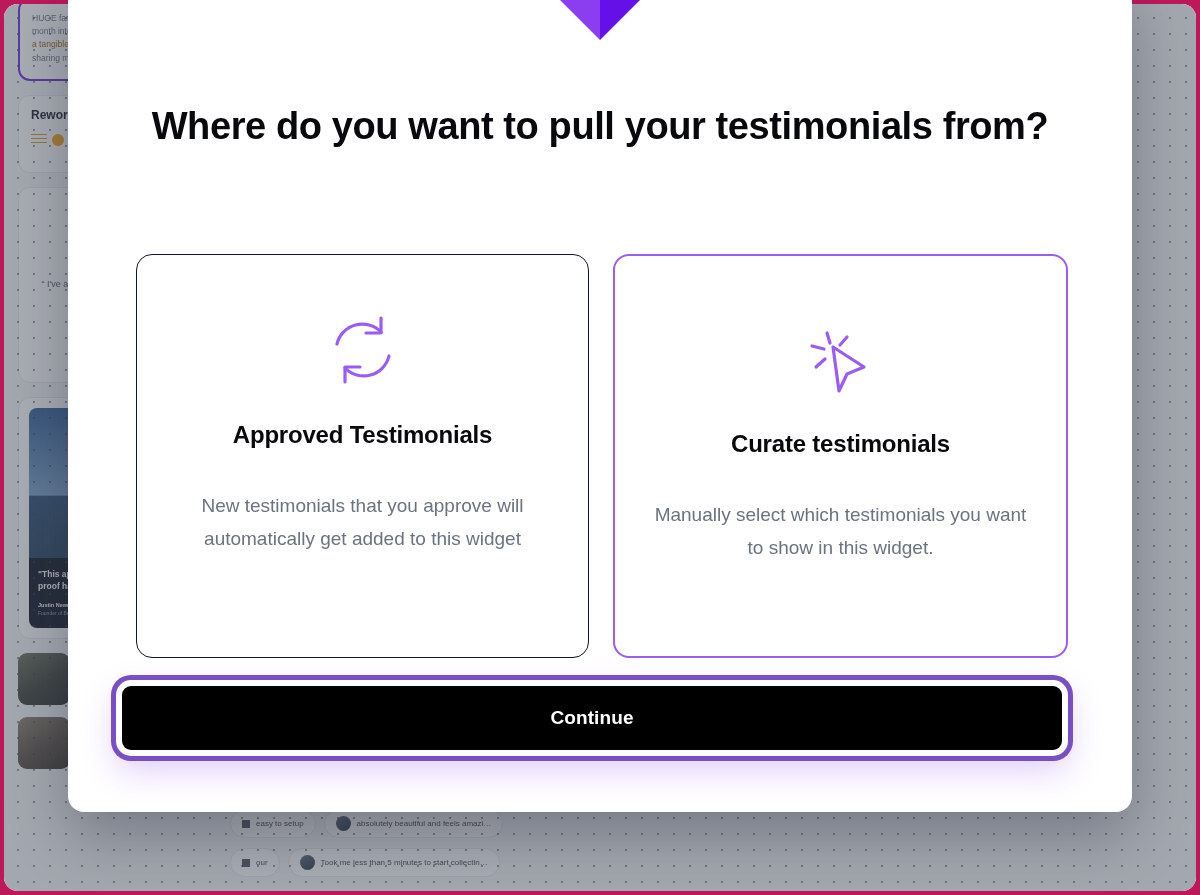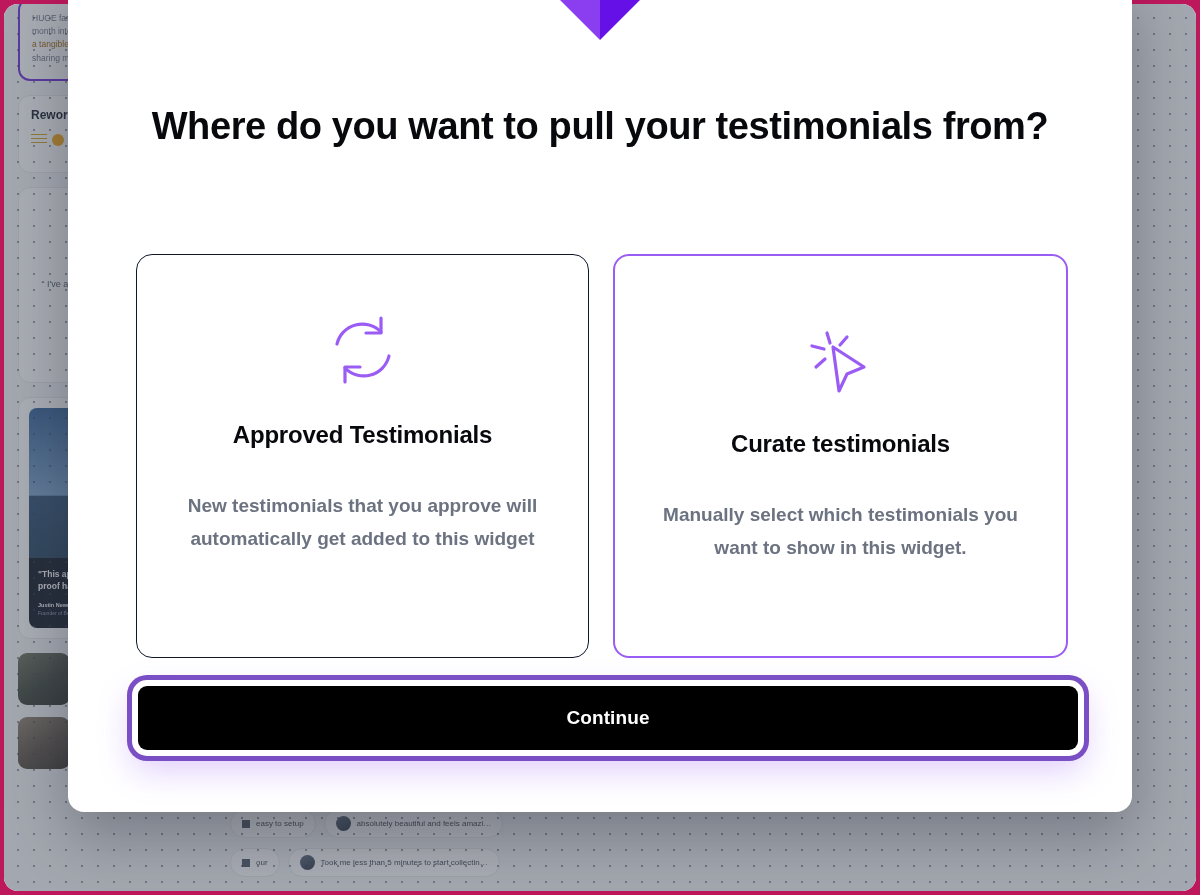--- a/index.html
+++ b/index.html
@@ -324,27 +324,26 @@
     text-align: center;
     margin-bottom: 40px;
   }
 
   .opt-desc {
     font-size: 19px;
     line-height: 1.75;
     color: #6b7280;
     text-align: center;
     max-width: 380px;
-    font-weight: bold;
   }
 
   
   .continue-wrap {
     position: absolute;
-    left: 64px;
+    left: 48px;
     top: 700px;
     width: 809px;
     height: 76px;
   }
 
   .continue-glow {
     position: absolute;
     left: 0; top: 0;
     width: 952px; height: 76px;
     border-radius: 14px;

